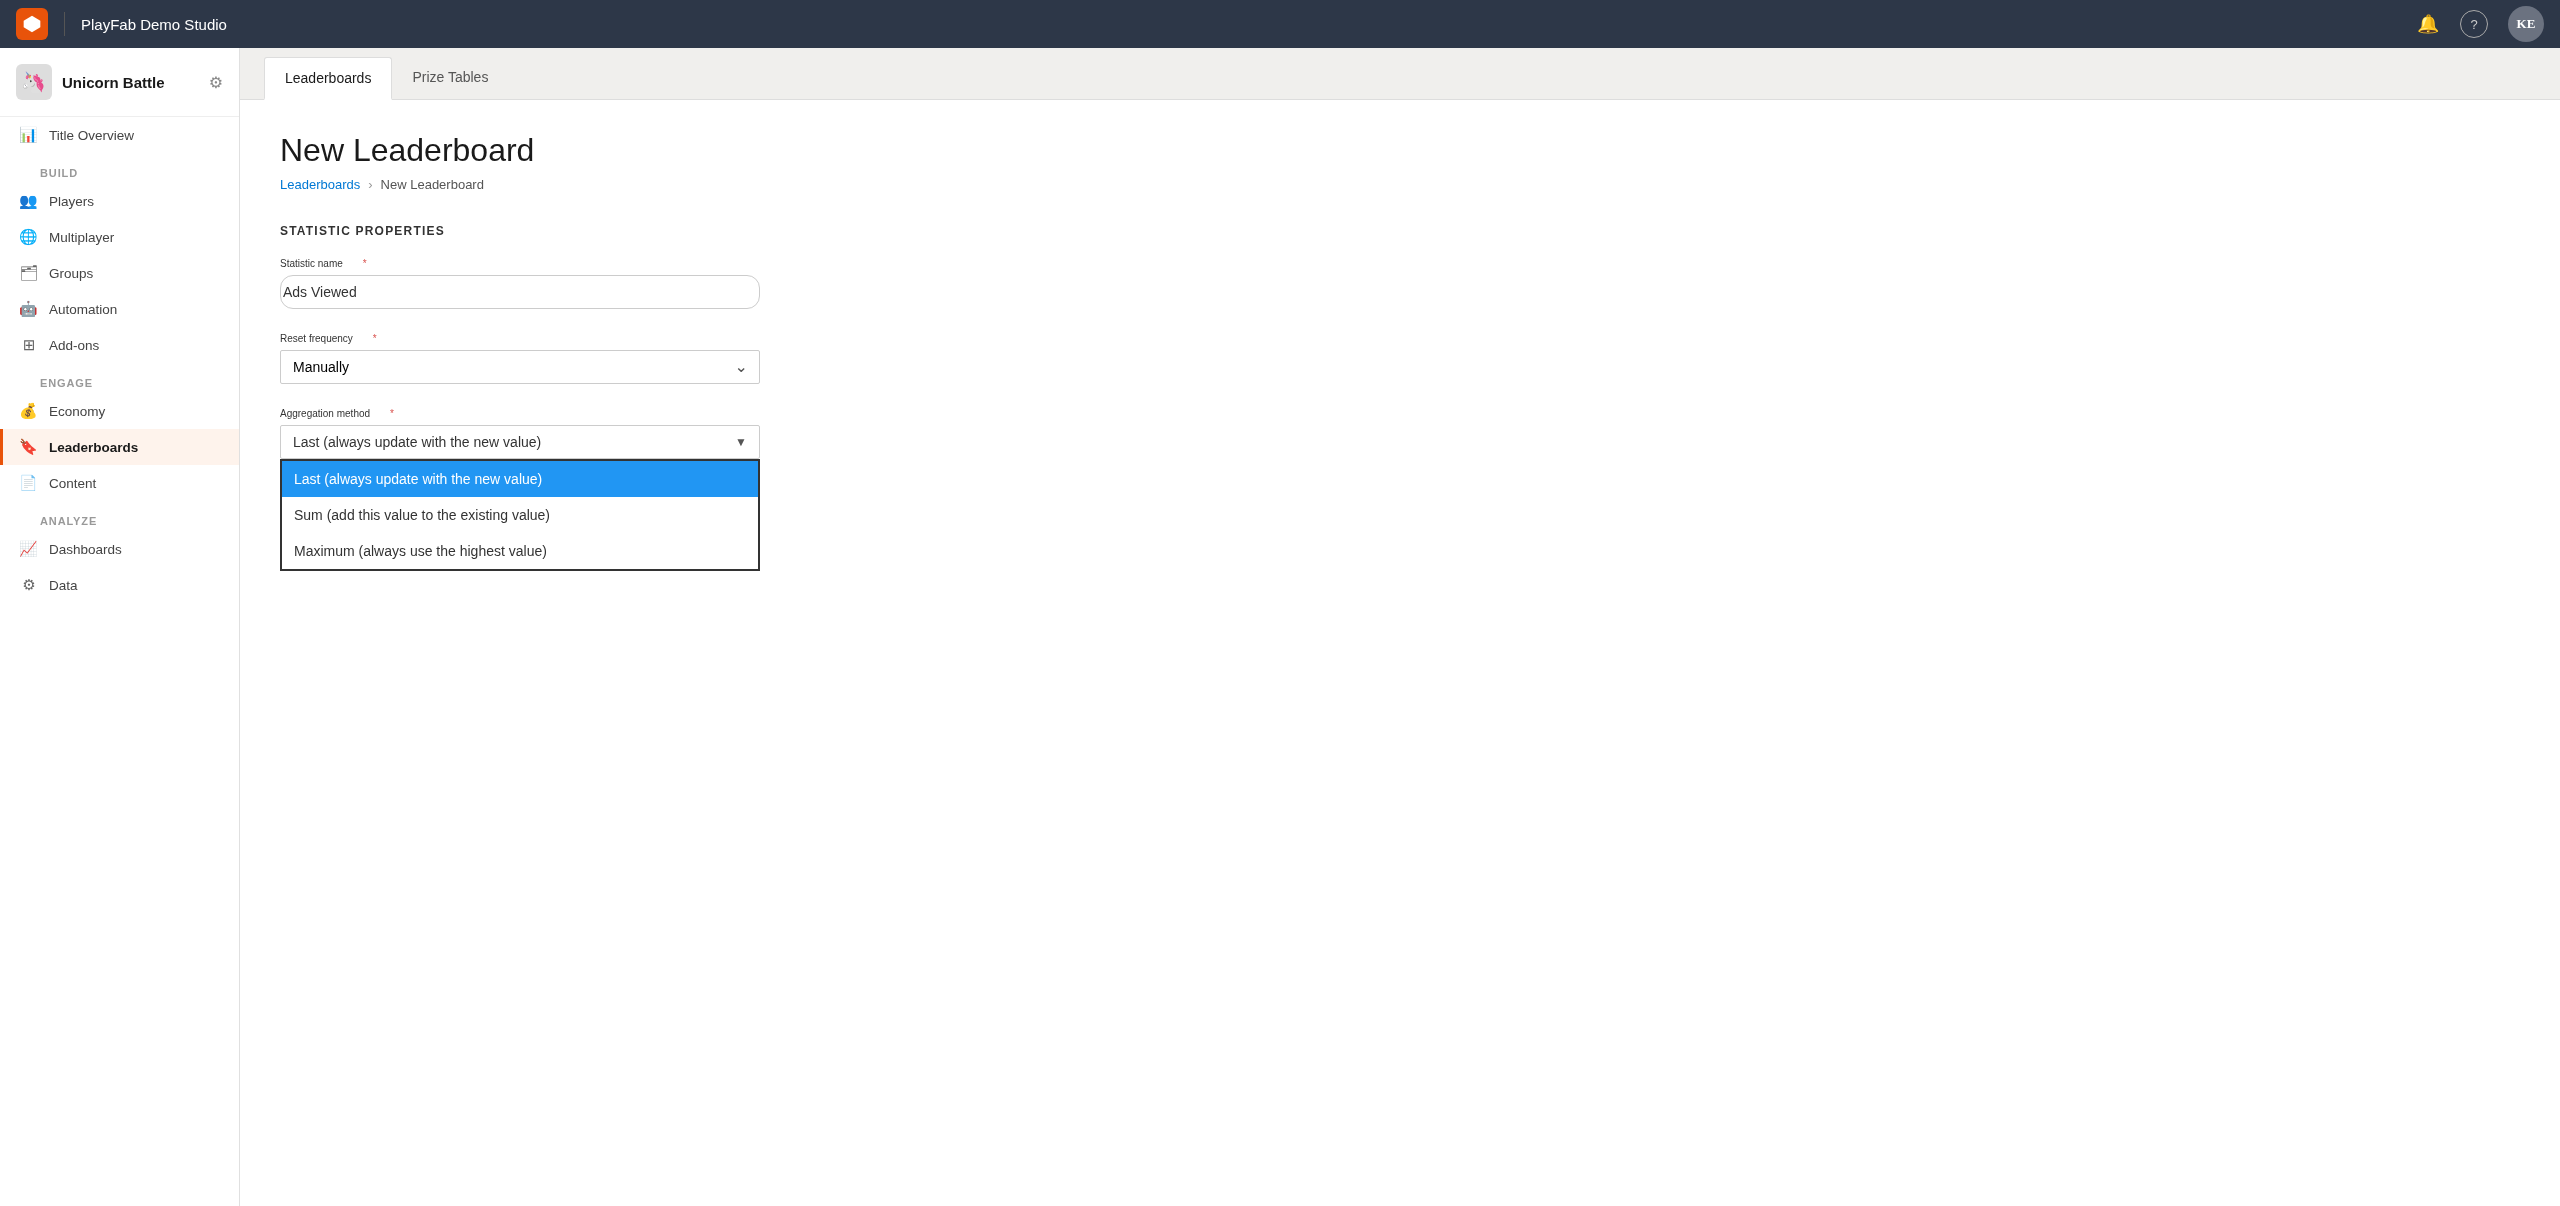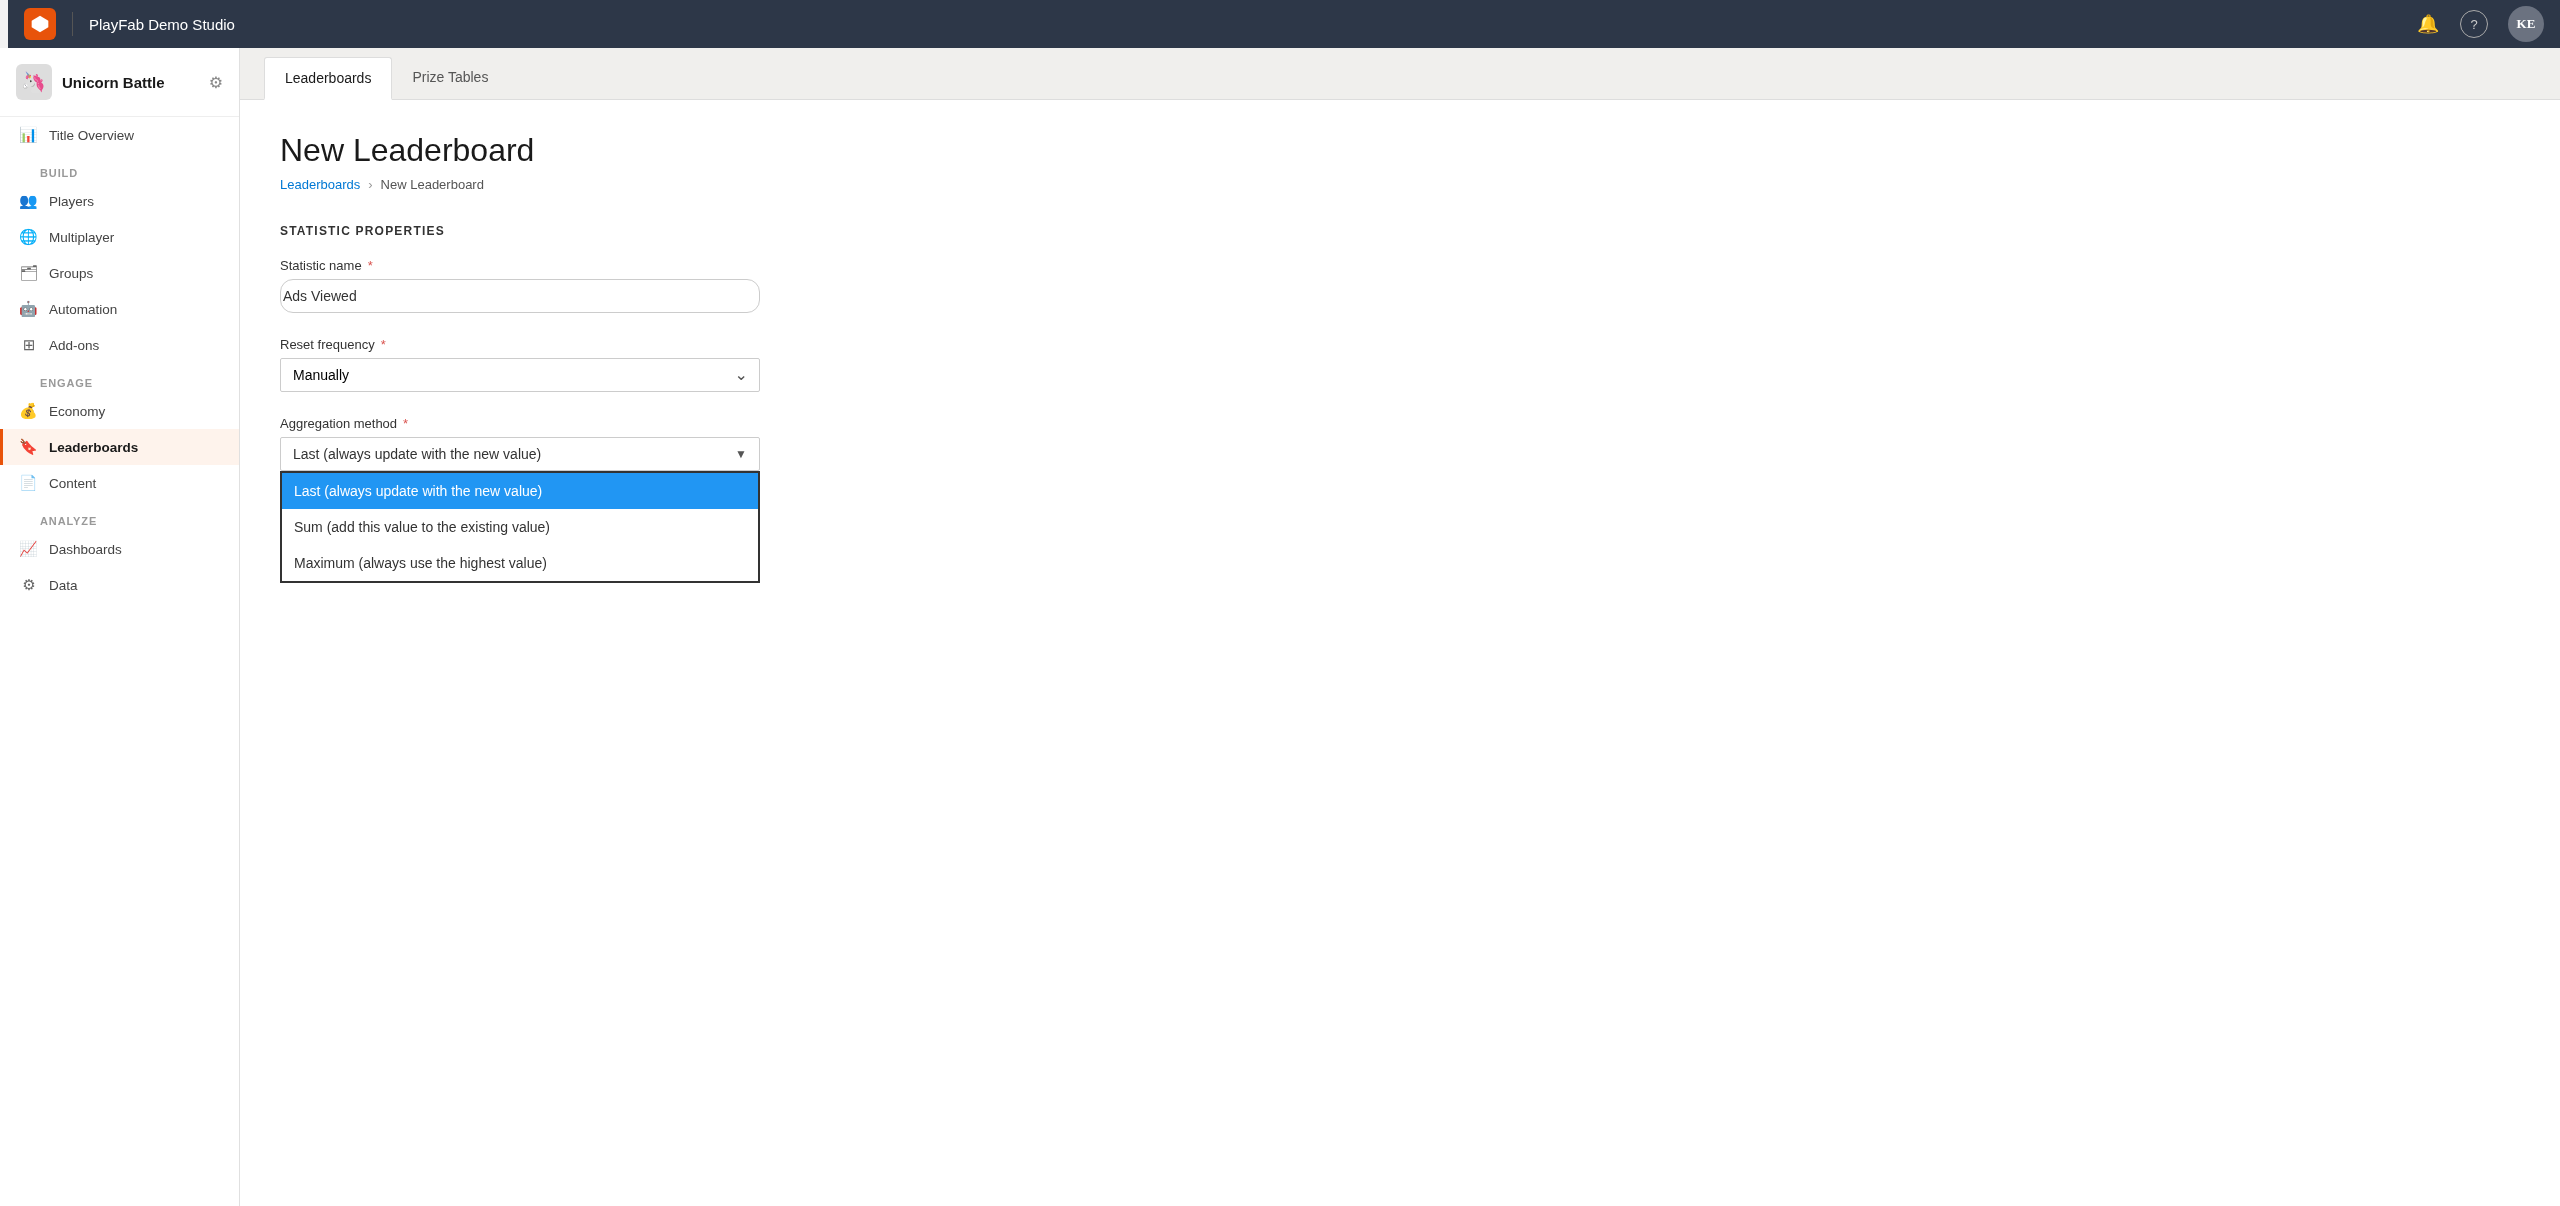--- a/index.html
+++ b/index.html
@@ -1,20 +1,20 @@
 <!DOCTYPE html>
 <html><head>
   <meta charset="utf-8">
   <style>
     * { box-sizing: border-box; margin: 0; padding: 0; }
     body { font-family: 'Segoe UI', Arial, sans-serif; background: #f3f3f3; color: #333; font-size: 14px; height: 100vh; overflow: hidden; }
 
     
     .topbar {
-      display: flex; align-items: center; background: #2d3748; height: 48px; padding: 0 16px; gap: 12px; position: fixed; top: 0; left: 8px; right: 0; z-index: 100;
+      display: flex; align-items: center; background: #2d3748; height: 48px; padding: 0 16px; gap: 12px; position: fixed; top: 0; left: 0; right: 0; z-index: 100;
     }
     .topbar-logo { width: 32px; height: 32px; background: #e8530a; border-radius: 6px; display: flex; align-items: center; justify-content: center; }
     .topbar-logo svg { width: 20px; height: 20px; }
     .topbar-divider { width: 1px; height: 24px; background: #555; margin: 0 4px; }
     .topbar-title { color: #fff; font-size: 15px; font-weight: 400; flex: 1; }
     .topbar-icons { display: flex; align-items: center; gap: 20px; }
     .topbar-icon-btn { color: #ccc; font-size: 18px; cursor: pointer; background: none; border: none; display: flex; align-items: center; justify-content: center; }
     .topbar-avatar { width: 36px; height: 36px; border-radius: 50%; background: #6b7280; color: #fff; display: flex; align-items: center; justify-content: center; font-size: 13px; font-weight: 600; cursor: pointer; font-family: Liberation Serif, serif; }
 
     
@@ -46,21 +46,21 @@
 
     .page-title { font-size: 32px; font-weight: 300; color: #1a1a1a; margin-bottom: 8px; }
     .breadcrumb { display: flex; align-items: center; gap: 8px; font-size: 13px; margin-bottom: 32px; }
     .breadcrumb-link { color: #0078d4; cursor: pointer; }
     .breadcrumb-sep { color: #999; }
     .breadcrumb-current { color: #555; }
 
     .section-title { font-size: 12px; font-weight: 700; letter-spacing: 0.1em; text-transform: uppercase; color: #333; margin-bottom: 20px; }
 
     .form-group { margin-bottom: 24px; }
-    .form-label { font-size: 13px; font-weight: 500; color: #333; margin-bottom: 6px; display: flex; gap: 6px; }
+    .form-label { font-size: 10px; font-weight: 500; color: #333; margin-bottom: 6px; display: flex; gap: 20px; }
     .required-star { color: #d9534f; }
     .form-input { width: 480px; padding: 8px 2px; border: 1px solid #ccc; border-radius: 13px; font-size: 14px; color: #333; outline: none; }
 
     .form-select { width: 480px; padding: 8px 12px; border: 1px solid #ccc; border-radius: 2px; font-size: 14px; color: #000000; background: #fff; appearance: none; outline: none; cursor: pointer; }
 
     .select-wrapper { position: relative; width: 480px; }
     .select-wrapper::after { content: '⌄'; position: absolute; right: 12px; top: 50%; transform: translateY(-55%); pointer-events: none; color: #555; font-size: 16px; }
 
     
     .dropdown-open { position: relative; width: 480px; }

